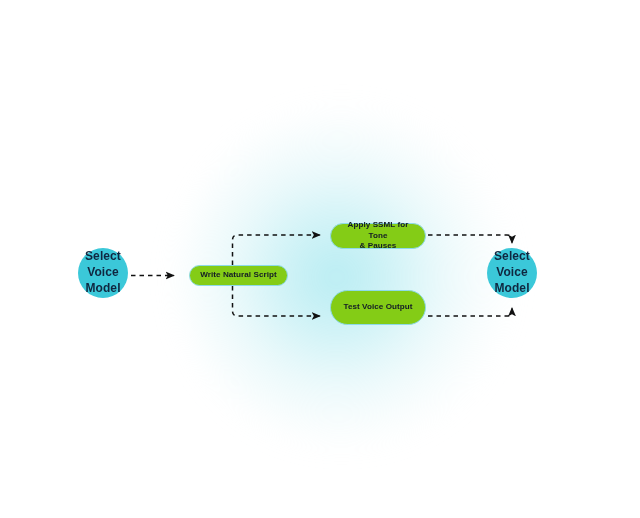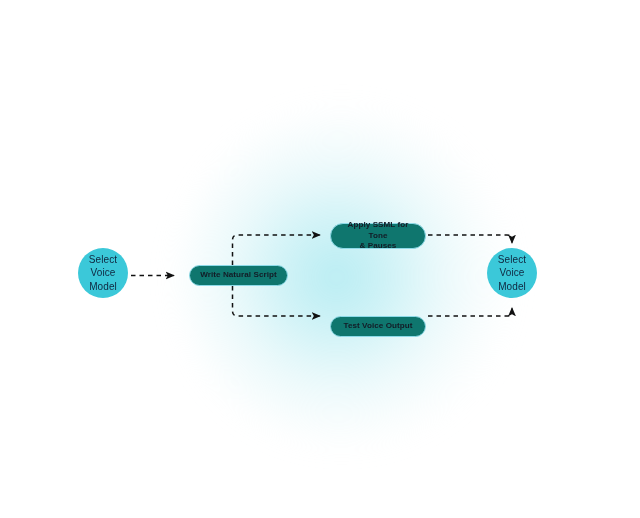--- a/index.html
+++ b/index.html
@@ -52,27 +52,27 @@
     box-sizing: border-box;
     display: flex;
     align-items: center;
     justify-content: center;
     text-align: center;
   }
   .circle-node {
     border-radius: 50%;
     background: #3bc8d9;
     color: #0f2740;
-    font-weight: normal;
-    font-size: 10px;
+    font-weight: bold;
+    font-size: 12px;
     line-height: 1.32;
     letter-spacing: 0.1px;
   }
   .pill-node {
-    background: #0f766e;
+    background: #84cc16;
     border: 1px solid #8ddae8;
     border-radius: 999px;
     color: #131b26;
     font-weight: bold;
     font-size: 8.1px;
     line-height: 1.34;
     letter-spacing: 0.05px;
   }
   #node-select-voice-model-start {
     left: 78px; top: 248px; width: 50px; height: 50px;
@@ -81,21 +81,21 @@
     left: 487px; top: 248px; width: 50px; height: 50px;
   }
   #node-write-natural-script {
     left: 189px; top: 265px; width: 99px; height: 21px;
   }
   #node-apply-ssml {
     left: 330px; top: 223px; width: 96px; height: 26px;
     padding: 0 6px;
   }
   #node-test-voice-output {
-    left: 330px; top: 316px; width: 96px; height: 21px;
+    left: 330px; top: 290px; width: 96px; height: 35px;
     padding: 0 6px;
   }
   .node-label { display: block; }
 </style>
 </head>
 <body>
 
 <div id="canvas">
 
   <div id="glow"></div>

